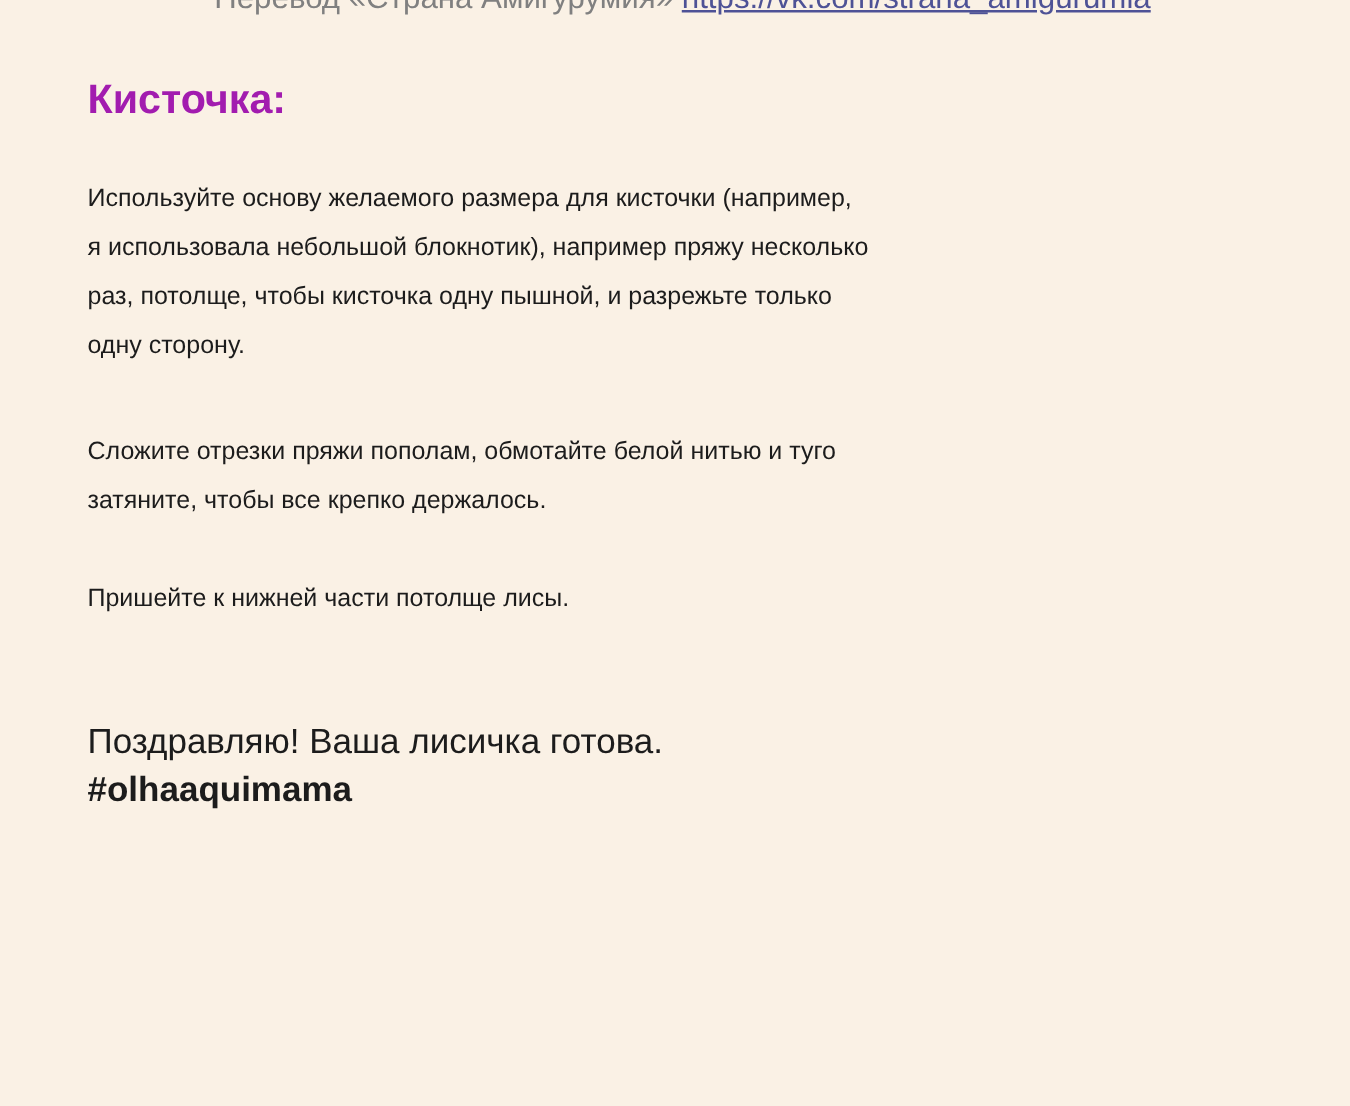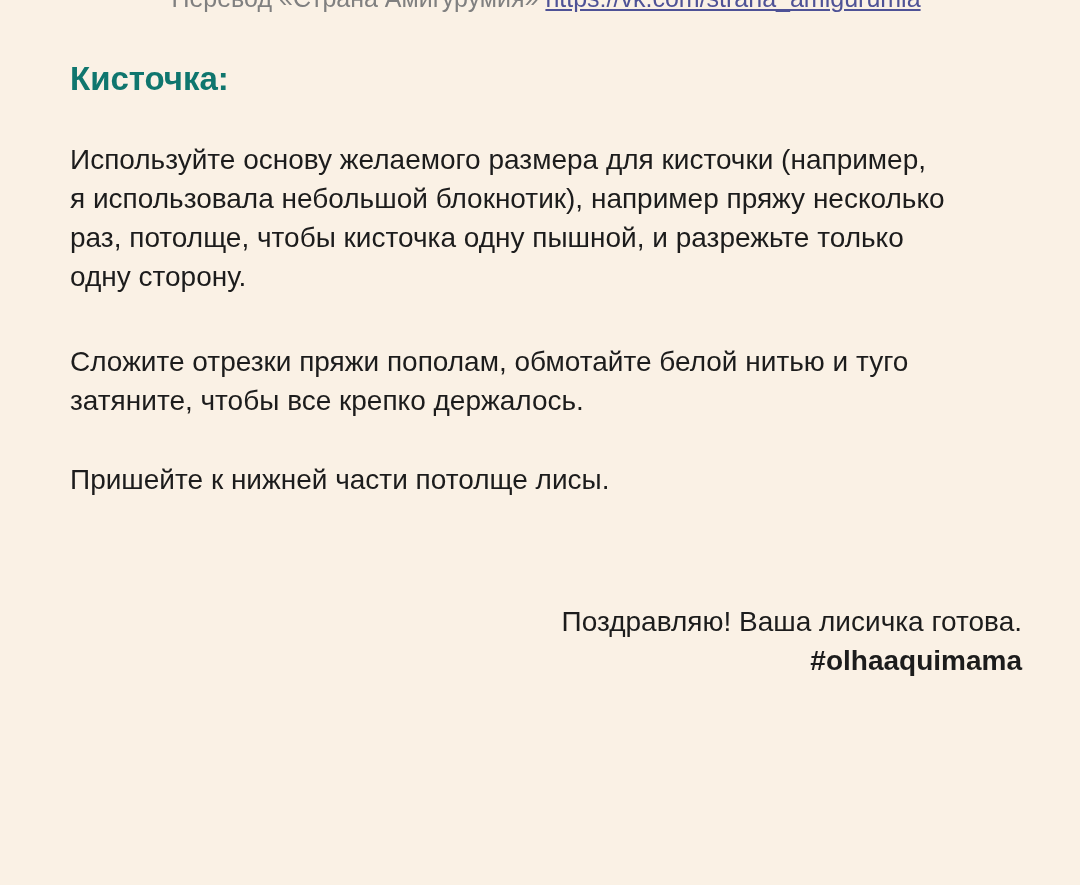--- a/index.html
+++ b/index.html
@@ -33,36 +33,36 @@
   .vk-link {
     color: #4e5296;
     text-decoration: underline;
     cursor: pointer;
   }
   .heading {
     margin: 45px 0 0 0;
     font-size: 33px;
     line-height: 42px;
     font-weight: bold;
-    color: #0f766e;
+    color: #a21caf;
   }
   .para {
     margin: 0;
-    font-size: 28px;
+    font-size: 20px;
     line-height: 39px;
   }
   .para-1 { margin-top: 40px; }
   .para-2 { margin-top: 46px; }
   .para-3 { margin-top: 40px; }
   .line { display: block; }
   .footer {
-    margin-top: 103px;
+    margin-top: 74px;
     font-size: 28px;
     line-height: 39px;
-    text-align: right;
+    text-align: left;
   }
   .hashtag { font-weight: bold; }
 </style>
 </head>
 <body>
 
 <div class="page">
 
   <div class="header-line">
     <span>Перевод «Страна Амигурумия» </span>

